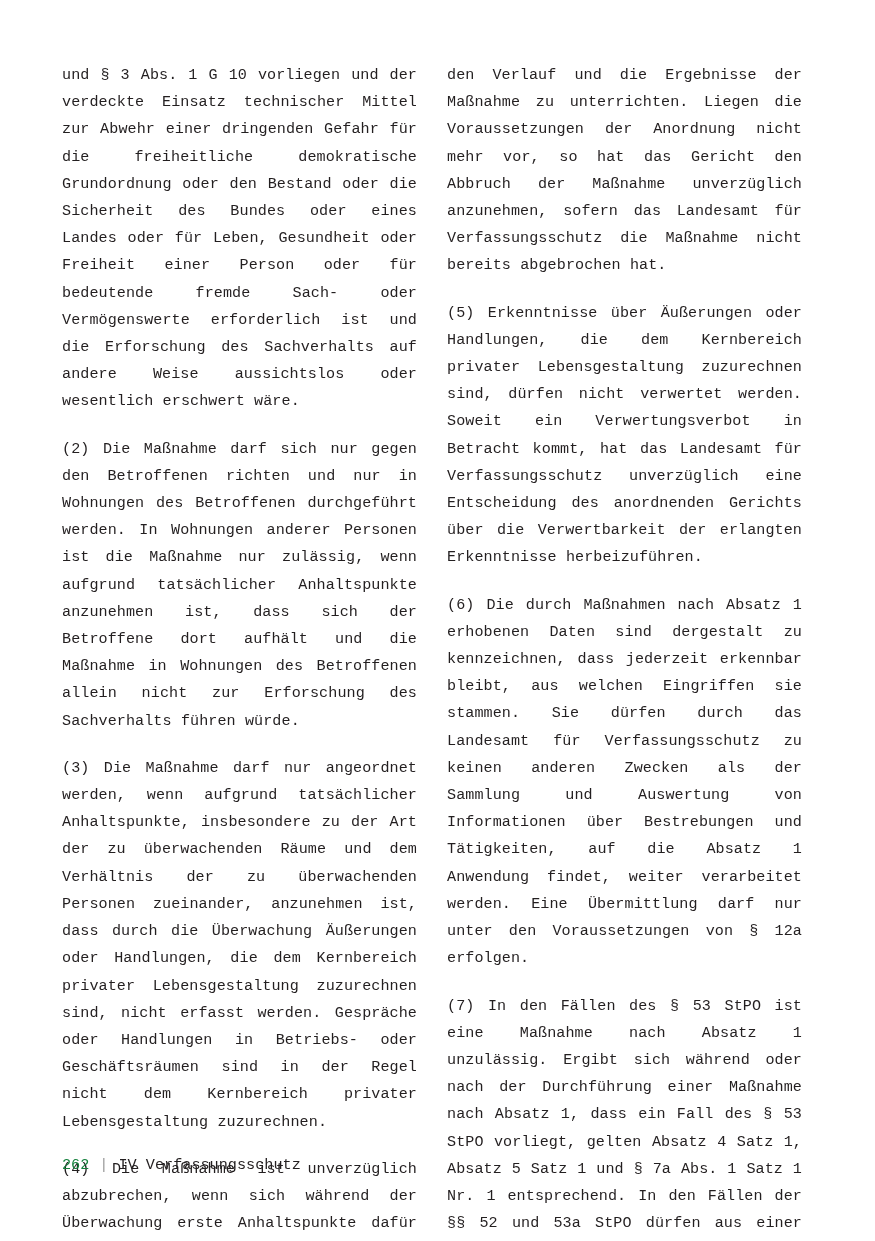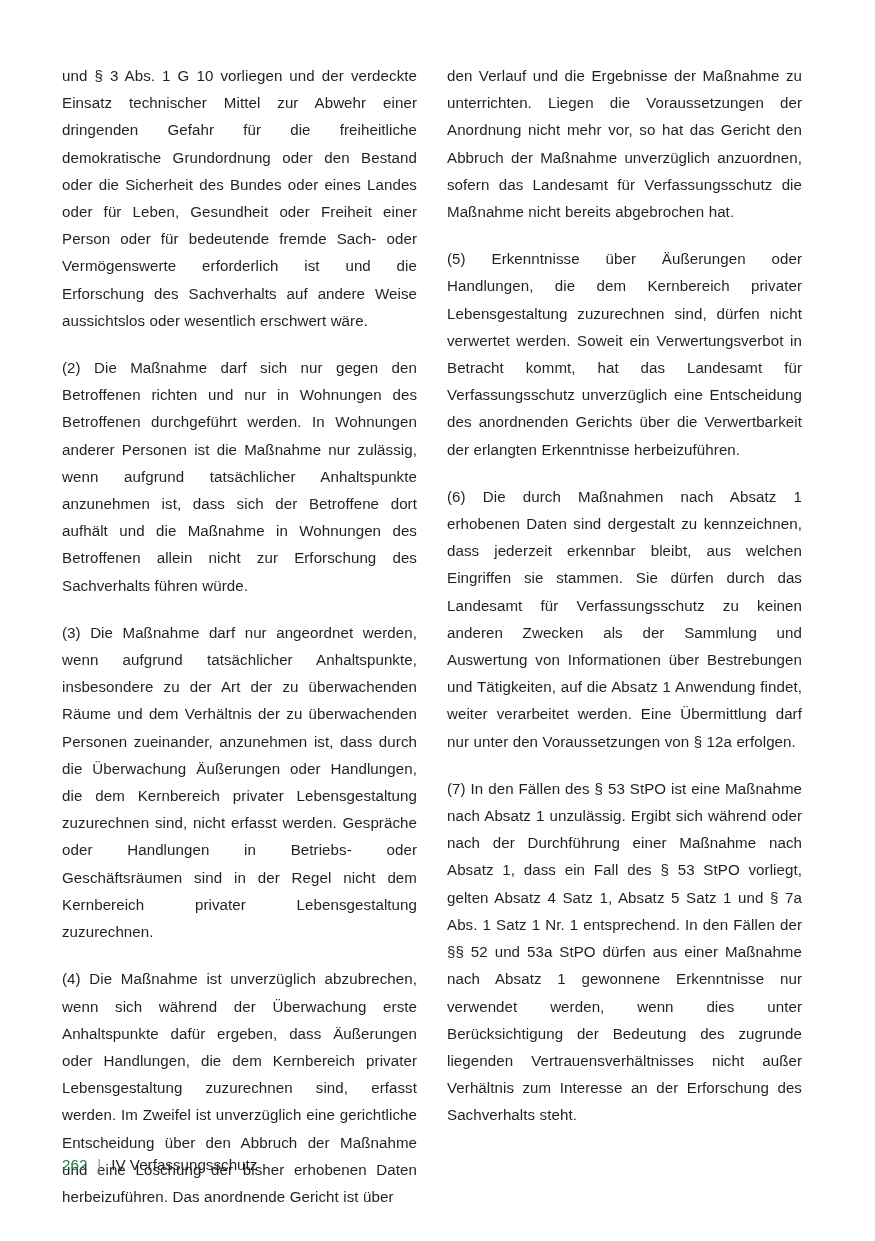--- a/index.html
+++ b/index.html
@@ -5,21 +5,21 @@
   html, body {
     margin: 0;
     padding: 0;
     background: #ffffff;
   }
   .page {
     position: relative;
     width: 875px;
     height: 1241px;
     background: #ffffff;
-    font-family: Liberation Sans, sans-serif;
+    font-family: Liberation Mono, monospace;
     overflow: hidden;
   }
   .columns {
     position: absolute;
     left: 62px;
     top: 62px;
     width: 750px;
     display: flex;
     gap: 30px;
     align-items: flex-start;
@@ -71,21 +71,21 @@
   <div class="columns">
 
     <div class="column">
       <p class="para">und § 3 Abs. 1 G 10 vorliegen und der verdeckte Einsatz technischer Mittel zur Abwehr einer dringenden Gefahr für die freiheitliche demokratische Grundordnung oder den Bestand oder die Sicherheit des Bundes oder eines Landes oder für Leben, Gesundheit oder Freiheit einer Person oder für bedeutende fremde Sach- oder Vermögenswerte erforderlich ist und die Erforschung des Sachverhalts auf andere Weise aussichtslos oder wesentlich erschwert wäre.</p>
       <p class="para">(2) Die Maßnahme darf sich nur gegen den Betroffenen richten und nur in Wohnungen des Betroffenen durchgeführt werden. In Wohnungen anderer Personen ist die Maßnahme nur zulässig, wenn aufgrund tatsächlicher Anhaltspunkte anzunehmen ist, dass sich der Betroffene dort aufhält und die Maßnahme in Wohnungen des Betroffenen allein nicht zur Erforschung des Sachverhalts führen würde.</p>
       <p class="para">(3) Die Maßnahme darf nur angeordnet werden, wenn aufgrund tatsächlicher Anhaltspunkte, insbesondere zu der Art der zu überwachenden Räume und dem Verhältnis der zu überwachenden Personen zueinander, anzunehmen ist, dass durch die Überwachung Äußerungen oder Handlungen, die dem Kernbereich privater Lebensgestaltung zuzurechnen sind, nicht erfasst werden. Gespräche oder Handlungen in Betriebs- oder Geschäftsräumen sind in der Regel nicht dem Kernbereich privater Lebensgestaltung zuzurechnen.</p>
       <p class="para">(4) Die Maßnahme ist unverzüglich abzubrechen, wenn sich während der Überwachung erste Anhaltspunkte dafür ergeben, dass Äußerungen oder Handlungen, die dem Kernbereich privater Lebensgestaltung zuzurechnen sind, erfasst werden. Im Zweifel ist unverzüglich eine gerichtliche Entscheidung über den Abbruch der Maßnahme und eine Löschung der bisher erhobenen Daten herbeizuführen. Das anordnende Gericht ist über</p>
     </div>
 
     <div class="column">
-      <p class="para">den Verlauf und die Ergebnisse der Maßnahme zu unterrichten. Liegen die Voraussetzungen der Anordnung nicht mehr vor, so hat das Gericht den Abbruch der Maßnahme unverzüglich anzuordnen, sofern das Landesamt für Verfassungsschutz die Maßnahme nicht bereits abgebrochen hat.</p>
+      <p class="para">den Verlauf und die Ergebnisse der Maßnahme zu unterrichten. Liegen die Voraussetzungen der Anordnung nicht mehr vor, so hat das Gericht den Abbruch der Maßnahme unverzüglich anzunehmen, sofern das Landesamt für Verfassungsschutz die Maßnahme nicht bereits abgebrochen hat.</p>
       <p class="para">(5) Erkenntnisse über Äußerungen oder Handlungen, die dem Kernbereich privater Lebensgestaltung zuzurechnen sind, dürfen nicht verwertet werden. Soweit ein Verwertungsverbot in Betracht kommt, hat das Landesamt für Verfassungsschutz unverzüglich eine Entscheidung des anordnenden Gerichts über die Verwertbarkeit der erlangten Erkenntnisse herbeizuführen.</p>
       <p class="para">(6) Die durch Maßnahmen nach Absatz 1 erhobenen Daten sind dergestalt zu kennzeichnen, dass jederzeit erkennbar bleibt, aus welchen Eingriffen sie stammen. Sie dürfen durch das Landesamt für Verfassungsschutz zu keinen anderen Zwecken als der Sammlung und Auswertung von Informationen über Bestrebungen und Tätigkeiten, auf die Absatz 1 Anwendung findet, weiter verarbeitet werden. Eine Übermittlung darf nur unter den Voraussetzungen von § 12a erfolgen.</p>
       <p class="para">(7) In den Fällen des § 53 StPO ist eine Maßnahme nach Absatz 1 unzulässig. Ergibt sich während oder nach der Durchführung einer Maßnahme nach Absatz 1, dass ein Fall des § 53 StPO vorliegt, gelten Absatz 4 Satz 1, Absatz 5 Satz 1 und § 7a Abs. 1 Satz 1 Nr. 1 entsprechend. In den Fällen der §§ 52 und 53a StPO dürfen aus einer Maßnahme nach Absatz 1 gewonnene Erkenntnisse nur verwendet werden, wenn dies unter Berücksichtigung der Bedeutung des zugrunde liegenden Vertrauensverhältnisses nicht außer Verhältnis zum Interesse an der Erforschung des Sachverhalts steht.</p>
     </div>
 
   </div>
 
   <div class="footer">
     <span class="footer-page-number">262</span>
     <span class="footer-sep">|</span>

